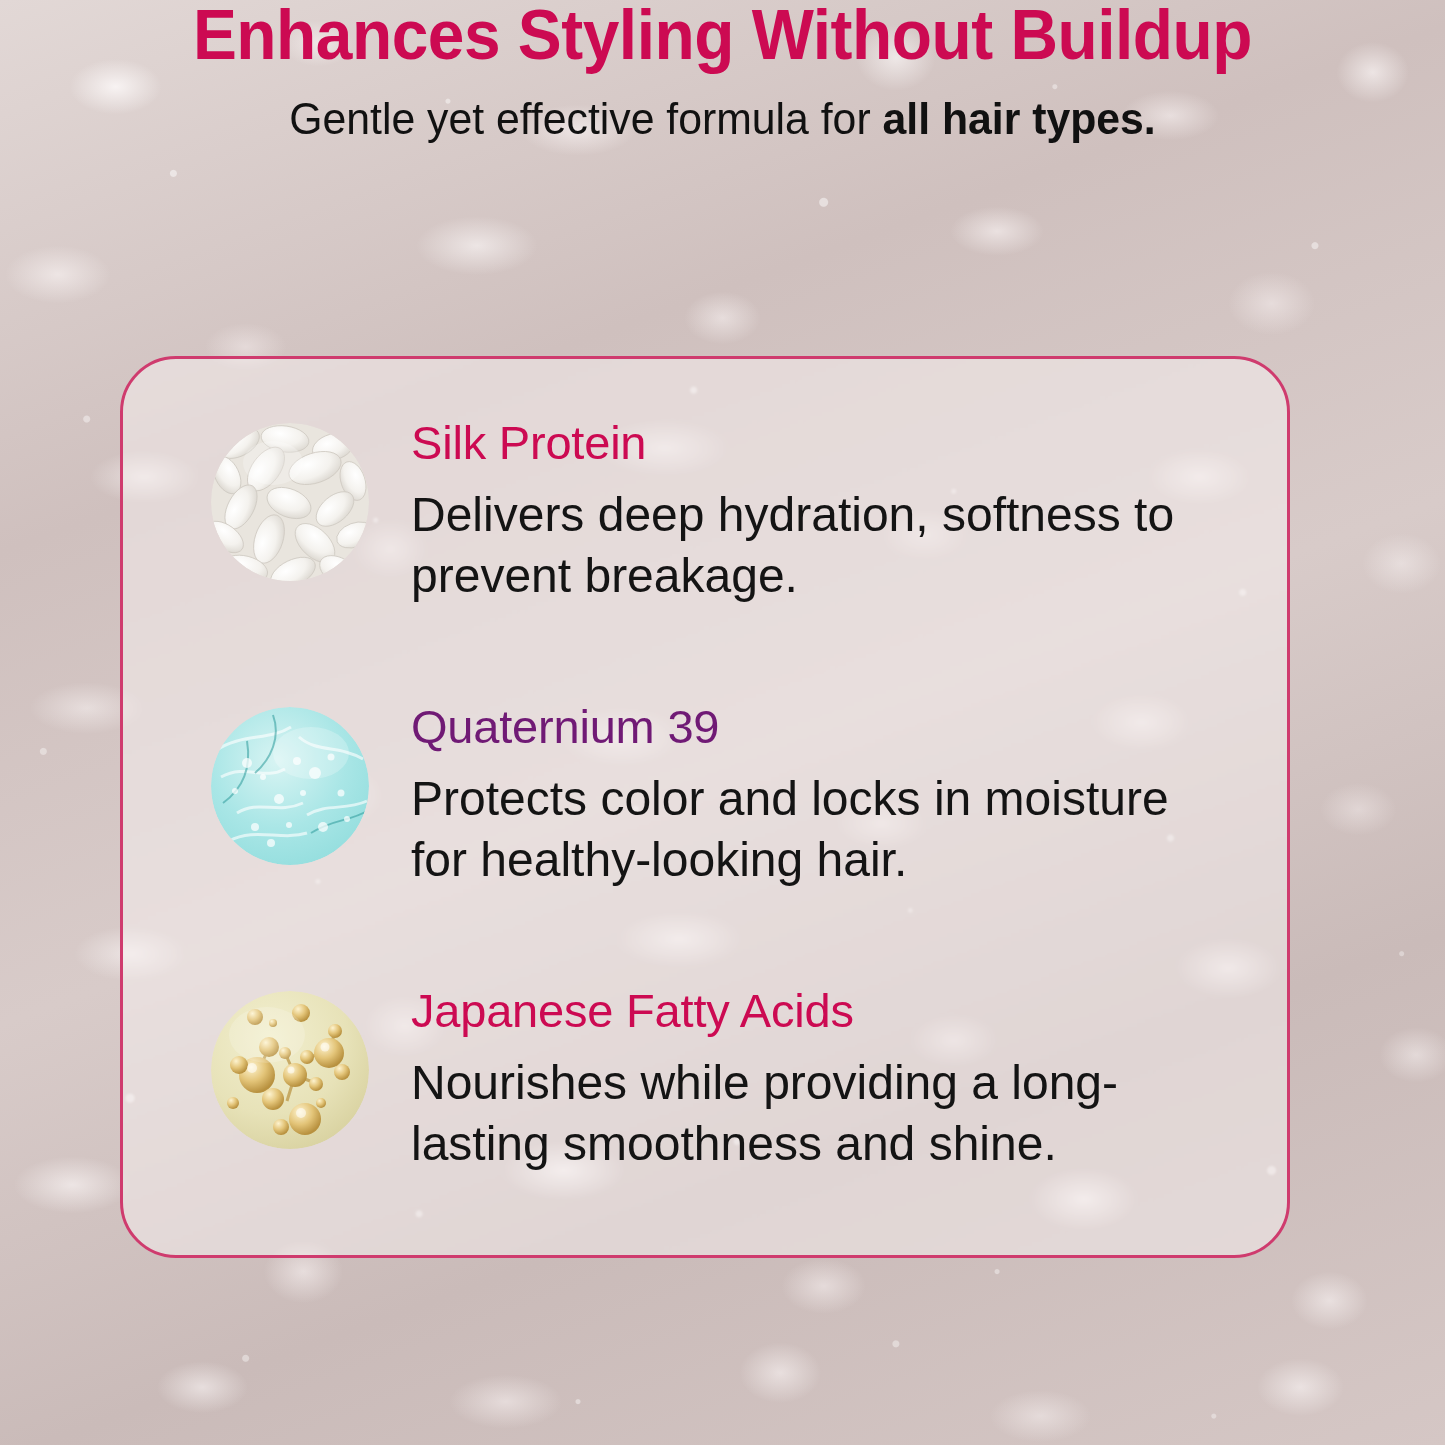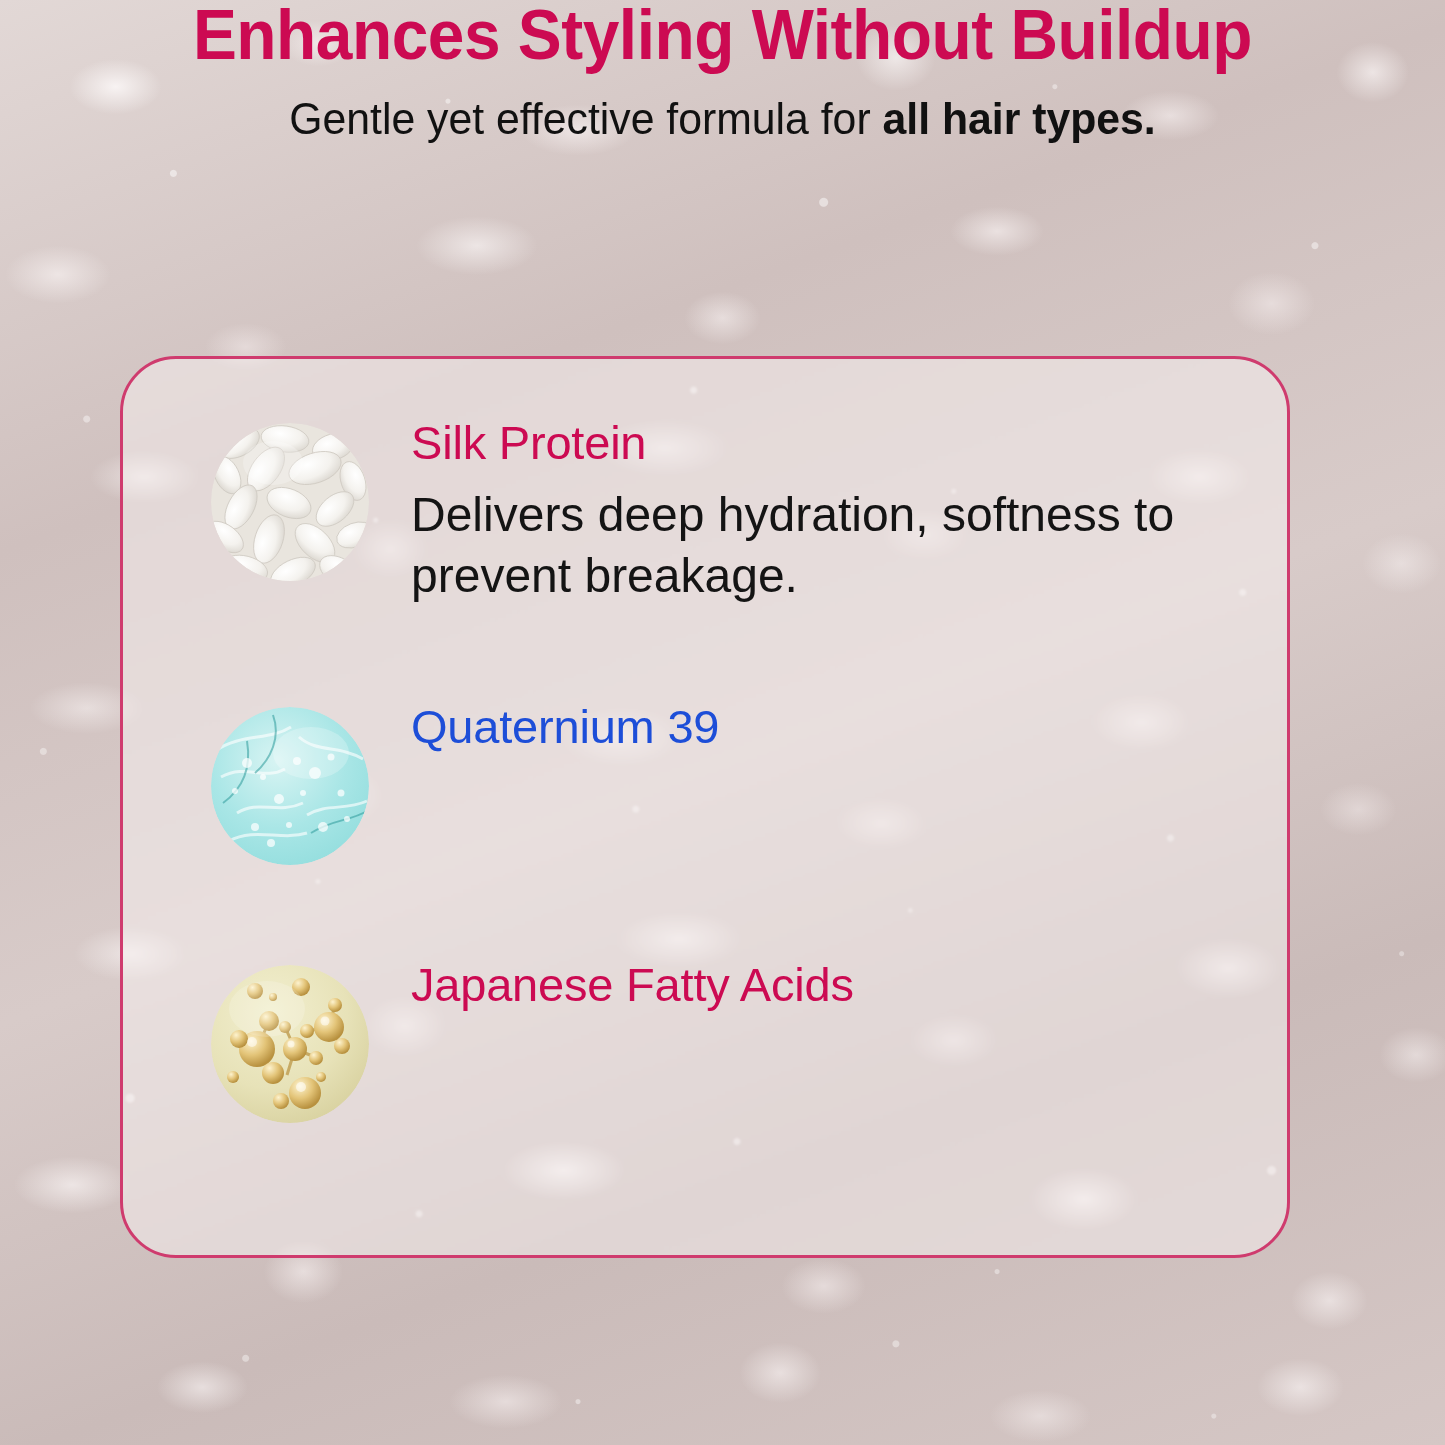--- a/index.html
+++ b/index.html
@@ -279,21 +279,22 @@
               <circle cx="24" cy="84" r="3"></circle>
                 <circle cx="78" cy="118" r="3"></circle>
               <circle cx="60" cy="136" r="4"></circle>
                 <circle cx="136" cy="112" r="3"></circle>
             </g>
             <ellipse cx="100" cy="46" rx="38" ry="26" fill="#ffffff" opacity=".24"></ellipse>
           </g>
         </svg>
       </div>
       <div class="feature-text">
-        <h2 class="feature-title" style="color: #1d4ed8;">Quaternium 39</h2>
+        <h2 class="feature-title" style="color: #701a75;">Quaternium 39</h2>
+        <p class="feature-desc">Protects color and locks in moisture for healthy-looking hair.</p>
       </div>
     </div>
 
     <div class="feature-row">
       <div class="feature-icon">
         <svg viewBox="0 0 158 158" width="158" height="158" aria-hidden="true">
           <defs>
             <clipPath id="clipC">
                 <circle cx="79" cy="79" r="79"></circle>
               </clipPath>
@@ -340,17 +341,18 @@
                 <circle cx="114" cy="56" r="4.5"></circle>
               <circle cx="80" cy="79" r="3.5"></circle>
                 <circle cx="90" cy="122" r="5"></circle>
             </g>
             <ellipse cx="56" cy="44" rx="38" ry="28" fill="#ffffff" opacity=".18"></ellipse>
           </g>
         </svg>
       </div>
       <div class="feature-text">
         <h2 class="feature-title" style="color: rgb(204, 10, 82);">Japanese Fatty Acids</h2>
+        <p class="feature-desc">Nourishes while providing a long-lasting smoothness and shine.</p>
       </div>
     </div>
 
   </div>
 </div>
 
 </body></html>

